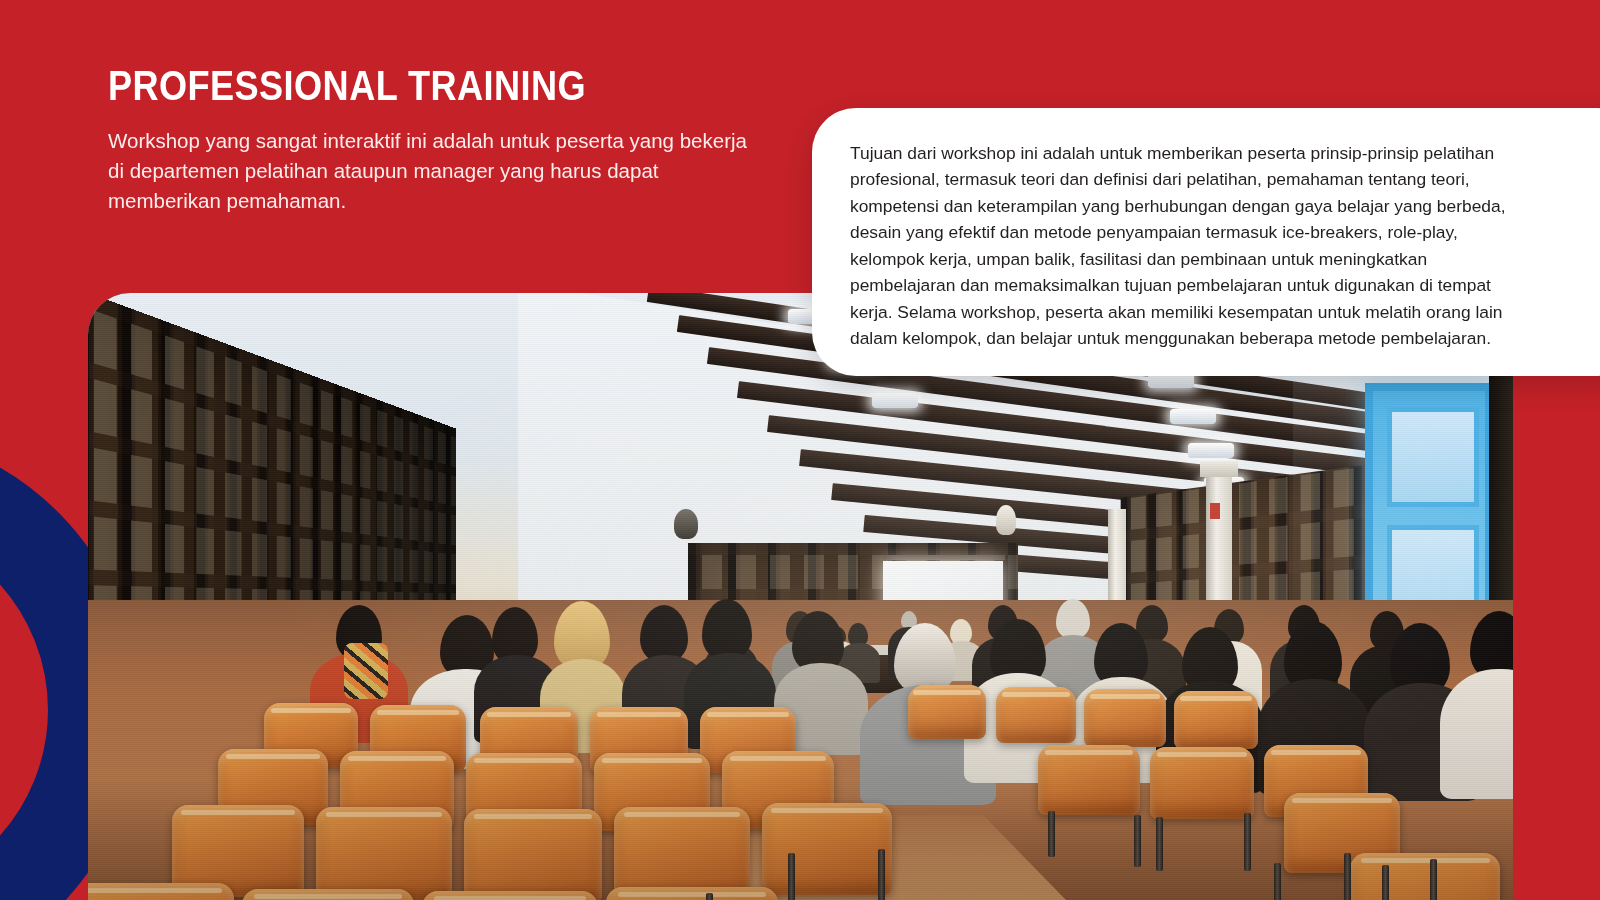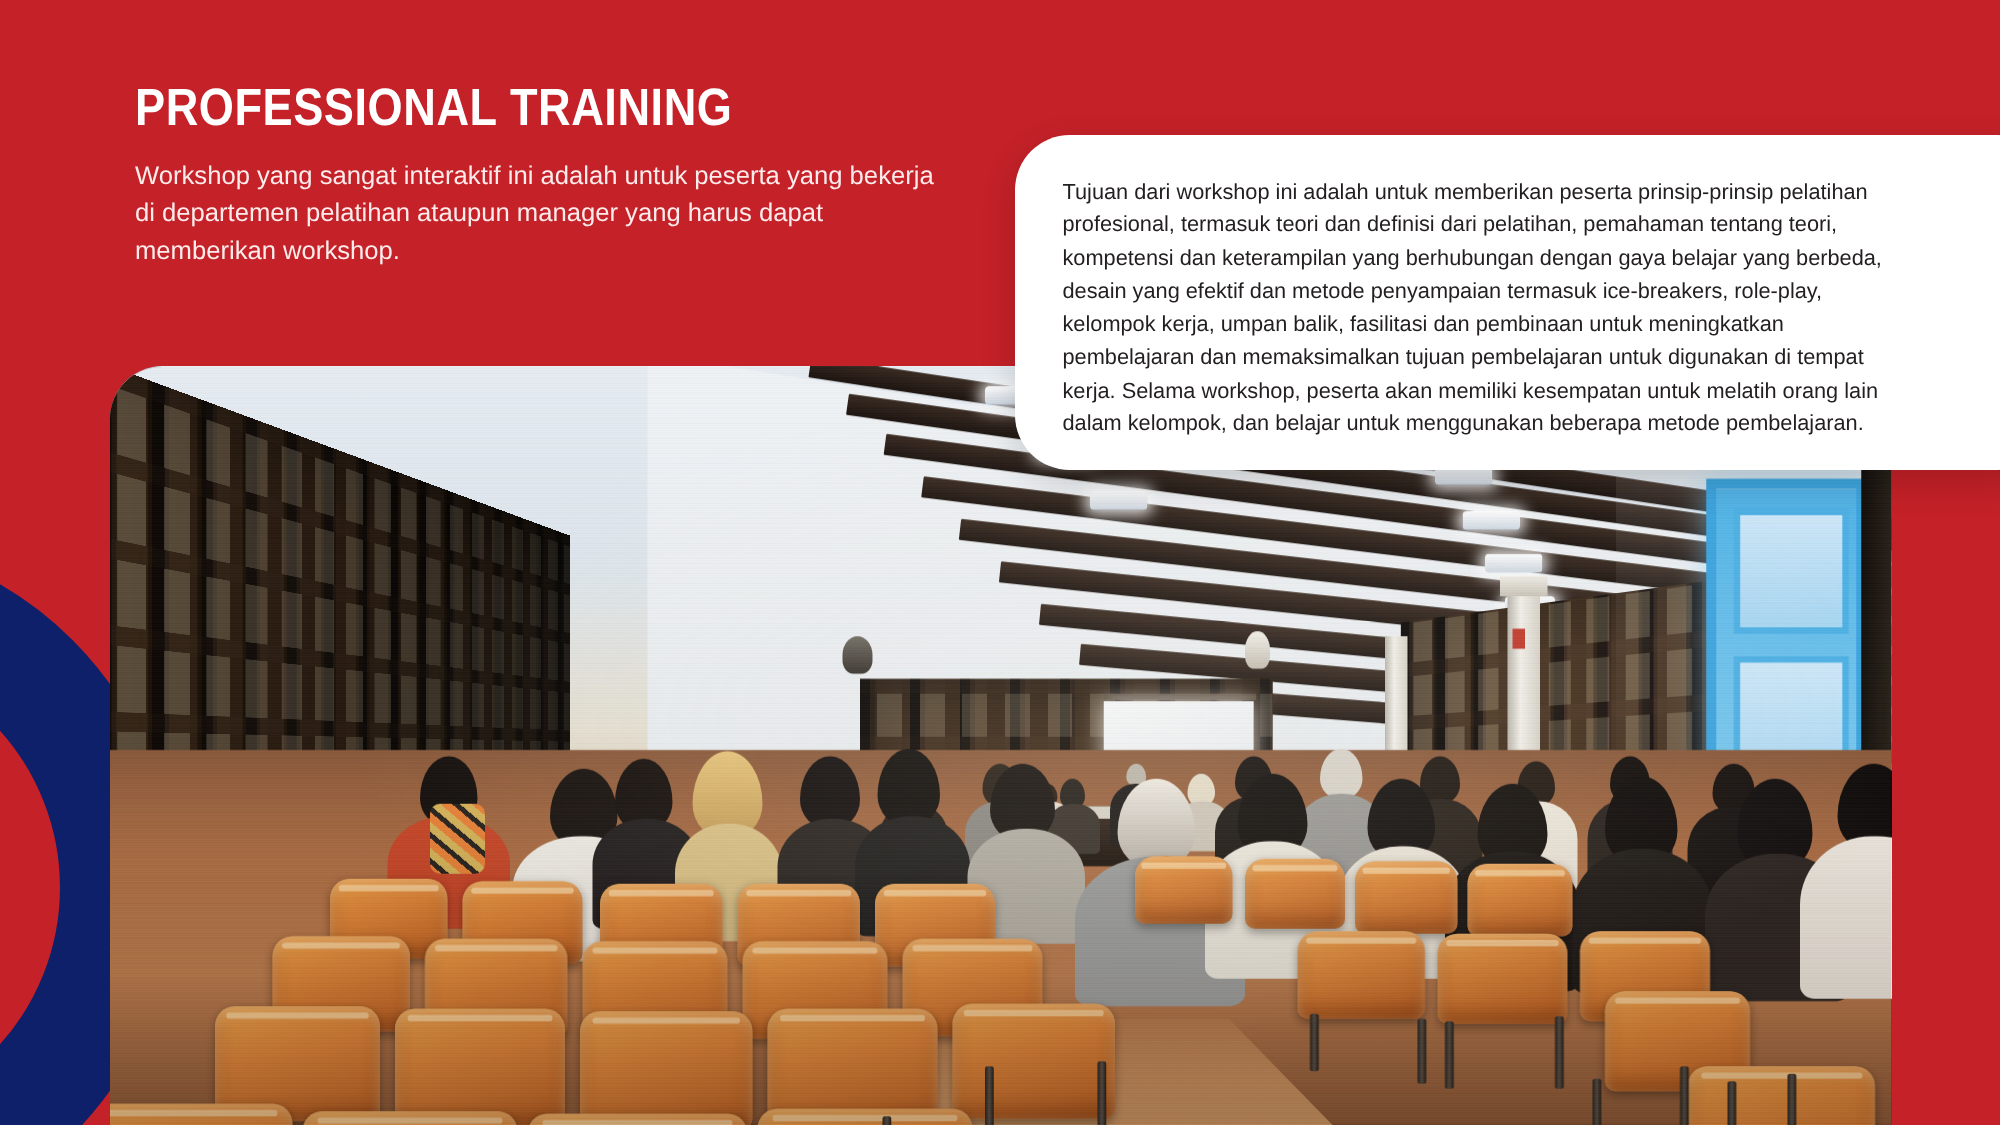--- a/index.html
+++ b/index.html
@@ -349,21 +349,21 @@
 <body>
 
 <div class="slide">
 
   <div class="navy-arc-wrap">
     <div class="navy-arc"></div>
   </div>
 
   <div class="header-block">
     <div class="page-title">PROFESSIONAL TRAINING</div>
-    <div class="page-subtitle">Workshop yang sangat interaktif ini adalah untuk peserta yang bekerja di departemen pelatihan ataupun manager yang harus dapat memberikan workshop.</div>
+    <div class="page-subtitle">Workshop yang sangat interaktif ini adalah untuk peserta yang bekerja di departemen pelatihan ataupun manager yang harus dapat memberikan pemahaman.</div>
   </div>
 
   <div class="photo-frame">
     <div class="photo">
 
       <div class="wall-back"></div>
 
       <div class="ceiling"></div>
 
       <div class="beam" style="left:560px; top:-8px; width:900px; transform:rotate(8.5deg); transform-origin:left center;"></div>

